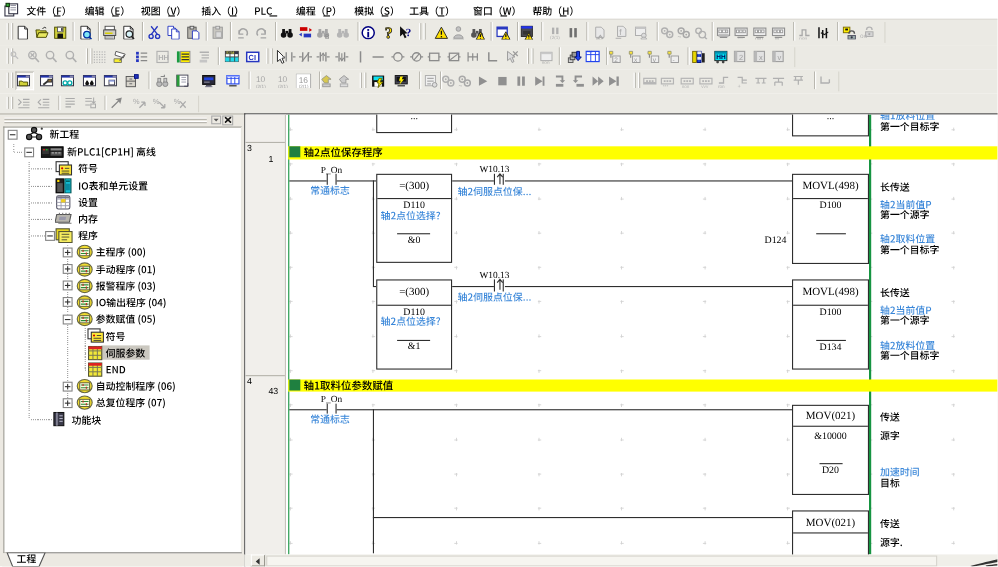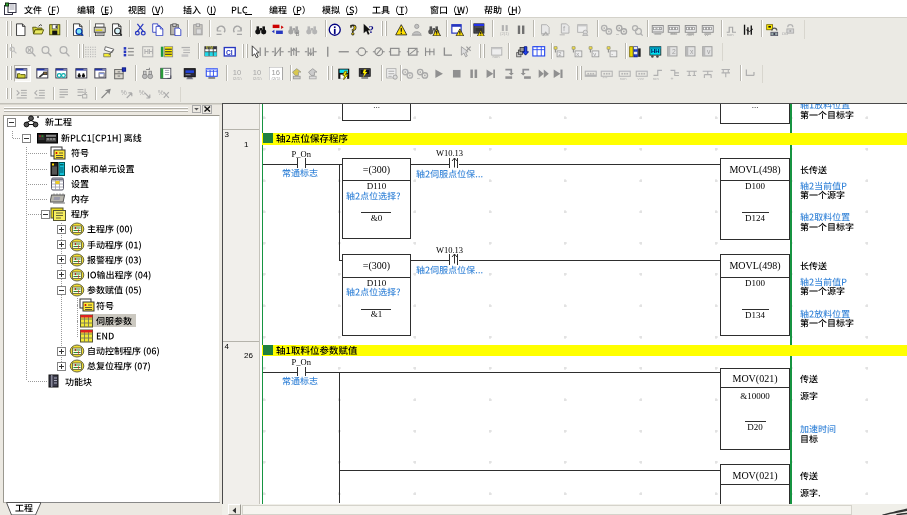--- a/index.html
+++ b/index.html
@@ -1250,21 +1250,21 @@
     <svg style="position:absolute;left:122.5px;top:85.06px;" width="56" height="16" viewBox="0 -104 560 160">
       <path d="M49 -24H59V-5H49ZM49 -32V-49H59V-32ZM76 -24V-5H67V-24ZM76 -32H67V-49H76ZM58 -76V-57H41V8H49V2H76V7H84V-57H67V-76ZM7 -29C8 -30 11 -30 14 -30H22V-19L3 -16L5 -7L22 -11V7H30V-12L38 -14L38 -21L30 -20V-30H38V-38H30V-51H22V-38H14C17 -44 19 -51 21 -58H38V-66H23C24 -69 25 -72 25 -74L17 -76C17 -73 16 -69 15 -66H4V-58H14C12 -51 10 -46 9 -44C8 -40 6 -37 5 -36C5 -34 7 -31 7 -29Z M94 0H137V-9H120C117 -9 113 -9 109 -8C123 -22 134 -35 134 -48C134 -60 126 -68 114 -68C105 -68 99 -64 93 -58L99 -52C103 -56 107 -59 112 -59C120 -59 123 -54 123 -47C123 -36 113 -23 94 -6Z M164 -41H208V-27H164ZM171 -12C172 -5 173 2 173 7L182 6C182 1 180 -6 179 -12ZM190 -11C192 -6 195 2 196 7L204 4C203 0 200 -8 197 -13ZM208 -12C212 -6 217 2 219 7L228 4C225 -2 220 -9 216 -15ZM156 -14C154 -8 149 0 145 4L152 7C157 3 162 -5 165 -12ZM156 -49V-19H217V-49H190V-59H223V-67H190V-76H181V-49Z M264 -60V-52H314V-60ZM270 -46C273 -33 275 -17 276 -8L284 -10C283 -19 280 -35 278 -48ZM282 -75C284 -70 285 -64 286 -61L295 -63C294 -67 292 -72 290 -77ZM261 -4V4H317V-4H300C303 -16 307 -33 309 -47L300 -48C299 -35 295 -16 292 -4ZM256 -76C251 -62 243 -49 234 -41C236 -39 238 -34 239 -32C242 -35 244 -38 247 -41V7H255V-54C259 -60 262 -67 264 -73Z M326 -68C331 -64 337 -58 340 -53L347 -59C344 -63 338 -69 333 -73ZM361 -73C358 -65 355 -57 350 -52C352 -51 355 -49 357 -48C359 -50 361 -53 363 -57H375V-45H350V-37H366C364 -27 361 -19 348 -14C350 -13 352 -9 353 -7C368 -13 373 -24 374 -37H382V-19C382 -11 384 -8 391 -8C393 -8 398 -8 399 -8C405 -8 407 -11 408 -23C406 -23 402 -25 401 -26C400 -17 400 -16 398 -16C397 -16 393 -16 392 -16C391 -16 390 -16 390 -19V-37H407V-45H384V-57H403V-64H384V-76H375V-64H366C367 -66 368 -69 369 -71ZM345 -41H326V-33H337V-8C333 -6 329 -3 325 1L331 8C336 2 340 -3 344 -3C346 -3 348 0 352 2C358 6 365 7 376 7C385 7 399 6 406 6C406 3 408 -1 409 -3C400 -2 386 -1 376 -1C367 -1 359 -2 353 -5C349 -8 347 -10 345 -10Z M426 -76V-58H415V-50H426V-33L414 -30L416 -21L426 -24V-2C426 -1 426 -1 425 -1C424 -1 420 0 417 -1C418 2 419 5 419 7C425 7 429 7 431 6C434 4 435 2 435 -2V-27L445 -30L443 -38L435 -35V-50H445V-58H435V-76ZM482 -64C479 -60 475 -57 471 -54C467 -57 464 -60 461 -64ZM447 -72V-64H453C456 -59 460 -54 465 -49C458 -45 450 -42 443 -40C444 -39 446 -36 447 -34C455 -36 464 -40 471 -44C478 -40 486 -36 494 -34C495 -36 498 -39 500 -41C491 -42 484 -45 477 -49C484 -55 490 -61 494 -69L489 -72L487 -72ZM466 -37V-30H449V-22H466V-14H444V-7H466V8H475V-7H498V-14H475V-22H491V-30H475V-37Z M517 -21H526C525 -35 541 -40 541 -52C541 -63 534 -69 523 -69C516 -69 510 -65 505 -60L511 -55C514 -58 518 -61 522 -61C528 -61 531 -57 531 -52C531 -42 515 -36 517 -21ZM522 1C526 1 529 -2 529 -6C529 -10 526 -13 522 -13C518 -13 515 -10 515 -6C515 -2 518 1 522 1Z" fill="#3a87d9"></path>
     </svg>
     <div class="a" style="left:138px;top:108.4px;width:30px;height:1px;background:#2e2e2e;"></div>
     <div class="a" style="left:93.5px;top:108.80000000000001px;width:120px;text-align:center;font-family:'Liberation Serif';font-size:9px;line-height:11px;color:#000;white-space:pre;">&amp;0</div>
     <div class="a" style="left:497px;top:54px;width:70px;height:81.80000000000001px;border:1px solid #2e2e2e;background:#fff;"></div>
     <div class="a" style="left:498px;top:76.19999999999999px;width:68px;height:1px;background:#2e2e2e;"></div>
     <div class="a" style="left:472px;top:60px;width:120px;text-align:center;font-family:'Liberation Serif';font-size:10px;line-height:12px;color:#000;white-space:pre;">MOVL(498)</div>
     <div class="a" style="left:472px;top:77.30000000000001px;width:120px;text-align:center;font-family:'Liberation Serif';font-size:9px;line-height:11px;color:#000;white-space:pre;">D100</div>
     <div class="a" style="left:518.5px;top:108.4px;width:27px;height:1px;background:#2e2e2e;"></div>
-    <div class="a" style="left:472px;top:109.30000000000001px;width:120px;text-align:center;font-family:'Liberation Serif';font-size:9px;line-height:11px;color:#000;white-space:pre;">D124</div>
+    <div class="a" style="left:472px;top:109.30000000000001px;width:120px;font-family:'Liberation Serif';font-size:9px;line-height:11px;color:#000;white-space:pre;">D124</div>
     <svg style="position:absolute;left:577px;top:58.56px;" width="29" height="16" viewBox="0 -104 290 160">
       <path d="M69 -74C61 -65 48 -57 36 -52C38 -51 41 -47 43 -46C55 -51 68 -60 77 -70ZM5 -41V-33H21V-7C21 -3 19 -1 17 -1C19 1 20 5 21 7C23 5 27 4 52 -2C51 -4 51 -8 51 -10L30 -5V-33H43C50 -14 63 -1 81 5C83 2 85 -1 87 -3C70 -8 58 -18 52 -33H85V-41H30V-76H21V-41Z M113 -76C108 -62 100 -49 91 -41C93 -39 95 -34 96 -32C99 -35 101 -38 104 -41V7H112V-54C115 -60 118 -67 121 -73ZM131 -11C140 -6 151 3 156 8L162 1C159 -1 156 -4 152 -6C159 -14 167 -22 172 -28L166 -32L165 -32H138L140 -41H176V-49H142L145 -58H172V-66H147L149 -74L141 -75L138 -66H121V-58H136L134 -49H116V-41H132C130 -35 128 -29 126 -24H158C154 -20 150 -15 146 -11C143 -13 140 -14 137 -16Z M187 -71C191 -66 197 -59 199 -54L206 -59C204 -63 198 -70 193 -75ZM217 -73C219 -69 222 -63 224 -60H212V-52H232V-42V-40H209V-32H231C229 -25 223 -18 209 -12C211 -10 213 -7 215 -5C227 -11 234 -18 237 -25C244 -19 252 -11 256 -6L262 -12C257 -17 248 -26 241 -32H265V-40H241V-42V-52H263V-60H251C253 -64 256 -69 259 -73L250 -76C248 -71 245 -65 242 -60H226L232 -62C230 -66 227 -72 224 -76ZM203 -46H184V-38H195V-11C191 -10 186 -6 181 0L188 8C191 2 195 -4 198 -4C200 -4 203 -1 207 2C214 6 221 7 233 7C243 7 259 6 265 6C265 3 267 -1 268 -4C259 -3 244 -2 234 -2C223 -2 215 -2 209 -6C206 -8 205 -9 203 -10Z" fill="#000"></path>
     </svg>
     <svg style="position:absolute;left:577px;top:75.06px;" width="48" height="16" viewBox="0 -104 480 160">
       <path d="M49 -24H59V-5H49ZM49 -32V-49H59V-32ZM76 -24V-5H67V-24ZM76 -32H67V-49H76ZM58 -76V-57H41V8H49V2H76V7H84V-57H67V-76ZM7 -29C8 -30 11 -30 14 -30H22V-19L3 -16L5 -7L22 -11V7H30V-12L38 -14L38 -21L30 -20V-30H38V-38H30V-51H22V-38H14C17 -44 19 -51 21 -58H38V-66H23C24 -69 25 -72 25 -74L17 -76C17 -73 16 -69 15 -66H4V-58H14C12 -51 10 -46 9 -44C8 -40 6 -37 5 -36C5 -34 7 -31 7 -29Z M94 0H137V-9H120C117 -9 113 -9 109 -8C123 -22 134 -35 134 -48C134 -60 126 -68 114 -68C105 -68 99 -64 93 -58L99 -52C103 -56 107 -59 112 -59C120 -59 123 -54 123 -47C123 -36 113 -23 94 -6Z M152 -69C156 -63 161 -54 163 -48L171 -52C169 -58 164 -66 159 -72ZM212 -73C210 -66 205 -57 201 -50L209 -48C213 -54 218 -62 221 -70ZM151 -5V4H211V8H220V-44H191V-76H182V-44H153V-36H211V-25H156V-17H211V-5Z M285 -46V-9H293V-46ZM303 -49V-2C303 -1 302 -1 301 -1C300 -1 295 -1 290 -1C291 1 292 5 293 7C300 7 304 7 307 6C310 4 311 2 311 -2V-49ZM295 -76C293 -72 290 -66 287 -62H261L266 -64C264 -67 260 -72 257 -76L249 -73C252 -70 255 -65 257 -62H236V-54H317V-62H297C299 -66 302 -70 304 -74ZM267 -26V-18H249V-26ZM267 -32H249V-40H267ZM241 -47V7H249V-12H267V-2C267 0 267 0 266 0C264 0 260 0 256 0C257 2 259 5 259 7C265 7 269 7 272 6C274 5 275 3 275 -1V-47Z M375 -76C374 -73 374 -70 374 -67H351V-60H373L371 -52H356V-2H347V5H408V-2H400V-52H379L381 -60H406V-67H382L384 -76ZM363 -2V-8H392V-2ZM363 -33H392V-27H363ZM363 -40V-46H392V-40ZM363 -21H392V-14H363ZM344 -76C339 -62 332 -49 324 -41C325 -39 328 -34 328 -32C331 -35 333 -37 335 -40V8H343V-53C346 -60 349 -67 352 -73Z M420 0H430V-25H440C455 -25 465 -32 465 -46C465 -61 455 -66 440 -66H420ZM430 -34V-58H439C450 -58 455 -55 455 -46C455 -38 450 -34 440 -34Z" fill="#3a87d9"></path>
     </svg>
     <svg style="position:absolute;left:577px;top:83.96px;" width="47" height="16" viewBox="0 -104 470 160">
       <path d="M15 -37C14 -30 13 -21 12 -15H34C26 -8 16 -2 5 1C7 2 10 5 11 7C21 4 32 -4 40 -12V8H49V-15H73C72 -9 71 -5 70 -4C69 -4 68 -4 67 -4C65 -4 61 -4 57 -4C58 -2 59 1 59 4C64 4 68 4 71 4C73 4 75 3 77 1C79 -1 80 -7 82 -19C82 -20 82 -22 82 -22H49V-30H78V-51H12V-44H40V-37ZM22 -30H40V-22H21ZM49 -44H70V-37H49ZM18 -76C15 -68 10 -60 4 -55C6 -54 9 -52 11 -51C14 -54 17 -58 20 -62H24C26 -59 28 -54 29 -52L36 -54C35 -56 34 -59 33 -62H46V-69H24C25 -71 25 -73 26 -75ZM54 -76C52 -68 47 -60 42 -55C44 -54 47 -52 49 -51C52 -54 55 -58 57 -62H62C65 -59 68 -54 69 -51L76 -55C75 -57 73 -60 71 -62H86V-69H60C61 -71 62 -73 62 -75Z M94 -40V-30H177V-40Z M220 -48V7H229V-48ZM225 -76C216 -61 200 -49 183 -42C185 -40 188 -36 189 -34C202 -40 215 -50 225 -62C238 -47 250 -40 261 -33C263 -36 265 -40 268 -41C255 -47 243 -55 230 -68L233 -73Z M320 -36H345V-29H320ZM320 -48H345V-42H320ZM315 -18C313 -13 309 -6 305 -2C307 -1 310 1 312 2C315 -2 320 -10 323 -16ZM341 -16C344 -11 348 -3 350 2L358 -2C356 -6 351 -14 348 -19ZM277 -69C282 -66 289 -62 292 -59L297 -66C294 -68 287 -72 282 -75ZM273 -45C278 -42 285 -38 288 -35L293 -42C290 -45 283 -48 278 -51ZM275 2 282 6C286 -2 291 -13 295 -23L288 -27C284 -17 278 -5 275 2ZM300 -71V-47C300 -32 299 -11 289 3C291 4 295 6 296 7C307 -8 308 -31 308 -47V-64H356V-71ZM328 -63C328 -61 327 -57 326 -55H313V-23H328V-1C328 0 328 0 327 0C326 0 322 0 318 0C319 2 320 5 320 7C326 8 330 7 333 6C336 5 336 3 336 -1V-23H353V-55H334L338 -61Z M400 -33V-27H366V-19H400V-3C400 -1 400 -1 398 -1C397 -1 390 -1 384 -1C386 1 388 5 388 7C396 7 401 7 405 6C408 5 410 2 410 -2V-19H444V-27H410V-30C417 -34 425 -40 430 -46L425 -50L423 -50H381V-42H414C410 -39 405 -35 400 -33ZM397 -74C399 -72 400 -69 401 -67H367V-47H375V-59H434V-47H443V-67H412C410 -70 408 -74 406 -77Z" fill="#000"></path>
     </svg>
     <svg style="position:absolute;left:577px;top:106.26px;" width="52" height="16" viewBox="0 -104 520 160">
@@ -1314,21 +1314,21 @@
     </svg>
     <svg style="position:absolute;left:577px;top:212.26px;" width="56" height="16" viewBox="0 -104 560 160">
       <path d="M15 -37C14 -30 13 -21 12 -15H34C26 -8 16 -2 5 1C7 2 10 5 11 7C21 4 32 -4 40 -12V8H49V-15H73C72 -9 71 -5 70 -4C69 -4 68 -4 67 -4C65 -4 61 -4 57 -4C58 -2 59 1 59 4C64 4 68 4 71 4C73 4 75 3 77 1C79 -1 80 -7 82 -19C82 -20 82 -22 82 -22H49V-30H78V-51H12V-44H40V-37ZM22 -30H40V-22H21ZM49 -44H70V-37H49ZM18 -76C15 -68 10 -60 4 -55C6 -54 9 -52 11 -51C14 -54 17 -58 20 -62H24C26 -59 28 -54 29 -52L36 -54C35 -56 34 -59 33 -62H46V-69H24C25 -71 25 -73 26 -75ZM54 -76C52 -68 47 -60 42 -55C44 -54 47 -52 49 -51C52 -54 55 -58 57 -62H62C65 -59 68 -54 69 -51L76 -55C75 -57 73 -60 71 -62H86V-69H60C61 -71 62 -73 62 -75Z M94 -40V-30H177V-40Z M220 -48V7H229V-48ZM225 -76C216 -61 200 -49 183 -42C185 -40 188 -36 189 -34C202 -40 215 -50 225 -62C238 -47 250 -40 261 -33C263 -36 265 -40 268 -41C255 -47 243 -55 230 -68L233 -73Z M292 -41H337V-29H292ZM292 -50V-62H337V-50ZM292 -20H337V-7H292ZM284 -71V7H292V1H337V7H346V-71Z M402 -70V-62H441V-70ZM430 -29C434 -20 438 -8 439 -1L447 -4C445 -11 441 -22 437 -31ZM403 -31C401 -21 397 -12 392 -5C394 -4 397 -2 399 -1C404 -8 408 -19 411 -29ZM398 -48V-40H417V-3C417 -2 416 -2 415 -2C414 -1 410 -1 405 -2C407 1 408 5 408 7C414 7 418 7 421 6C424 4 425 2 425 -3V-40H446V-48ZM377 -76V-58H364V-50H375C373 -39 367 -26 362 -20C363 -18 365 -14 366 -12C370 -17 374 -25 377 -34V7H385V-38C388 -33 391 -29 393 -26L398 -32C396 -35 388 -44 385 -47V-50H397V-58H385V-76Z M490 -33V-27H456V-19H490V-3C490 -1 490 -1 488 -1C487 -1 480 -1 474 -1C476 1 478 5 478 7C486 7 491 7 495 6C498 5 500 2 500 -2V-19H534V-27H500V-30C507 -34 515 -40 520 -46L515 -50L513 -50H471V-42H504C500 -39 495 -35 490 -33ZM487 -74C489 -72 490 -69 491 -67H457V-47H465V-59H524V-47H533V-67H502C500 -70 498 -74 496 -77Z" fill="#000"></path>
     </svg>
     <div class="a" style="left:39px;top:240.5px;width:645px;height:11px;background:#ffff00;"></div>
     <div class="a" style="left:40px;top:241px;width:9.5px;height:10px;background:#1f8040;"></div>
     <svg style="position:absolute;left:53px;top:239.48px;" width="83" height="17" viewBox="0 -110 830 170">
       <path d="M52 -25H62V-6H52ZM52 -33V-52H62V-33ZM80 -25V-6H70V-25ZM80 -33H70V-52H80ZM62 -80V-60H44V8H52V3H80V7H89V-60H71V-80ZM8 -31C8 -31 12 -32 15 -32H23V-20L4 -17L5 -8L23 -11V8H31V-13L40 -15L40 -23L31 -21V-32H40V-40H31V-54H23V-40H15C18 -46 20 -54 23 -61H40V-70H25C26 -73 26 -76 27 -79L18 -80C18 -77 17 -73 16 -70H4V-61H14C12 -54 10 -48 10 -46C8 -42 7 -39 5 -38C6 -36 7 -32 8 -31Z M103 0H143V-9H129V-70H121C117 -67 112 -66 106 -65V-58H118V-9H103Z M229 -61C227 -49 223 -37 219 -28C214 -38 211 -49 209 -61ZM197 -70V-61H201C204 -45 208 -31 214 -19C208 -10 202 -3 195 1C197 3 199 6 200 8C207 3 213 -3 218 -10C223 -3 229 3 235 7C237 5 239 2 241 0C234 -4 228 -10 224 -18C231 -31 236 -48 238 -69L233 -70L231 -70ZM153 -13 154 -4 182 -9V8H191V-11L199 -12L198 -20L191 -19V-68H197V-76H154V-68H160V-14ZM168 -68H182V-56H168ZM168 -48H182V-36H168ZM168 -28H182V-17L168 -15Z M249 -73C251 -66 253 -57 253 -51L260 -53C260 -59 258 -68 255 -74ZM279 -75C278 -68 276 -59 274 -53L279 -51C282 -57 285 -66 287 -73ZM293 -68C298 -65 305 -59 308 -56L312 -63C309 -66 302 -71 297 -74ZM288 -44C294 -41 300 -36 304 -32L308 -40C305 -43 298 -48 292 -50ZM248 -48V-40H260C257 -30 252 -19 247 -12C248 -10 250 -6 251 -3C255 -10 260 -19 263 -29V8H272V-29C275 -24 278 -18 280 -14L286 -21C284 -24 274 -36 272 -39V-40H286V-48H272V-80H263V-48ZM286 -20 288 -12 316 -17V8H325V-18L336 -21L335 -29L325 -27V-80H316V-26Z M374 -63V-55H426V-63ZM380 -48C383 -35 385 -18 386 -8L395 -11C394 -20 391 -37 388 -50ZM393 -79C394 -74 396 -68 397 -64L406 -66C405 -70 403 -76 401 -81ZM370 -5V4H430V-5H412C415 -17 419 -35 421 -49L412 -51C410 -37 407 -17 403 -5ZM365 -80C360 -66 352 -52 342 -43C344 -41 347 -36 347 -34C350 -37 353 -40 355 -43V8H364V-57C368 -64 371 -71 374 -77Z M494 -27C485 -21 470 -17 456 -14C458 -12 460 -10 461 -7C476 -10 491 -16 501 -23ZM505 -17C495 -7 473 -2 450 0C452 2 454 6 454 8C479 5 501 -1 513 -13ZM451 -55C453 -56 456 -57 471 -57C470 -55 468 -52 467 -50H439V-42H461C455 -34 447 -28 437 -24C439 -23 443 -19 444 -17C449 -20 454 -23 459 -27C461 -25 462 -23 464 -22C473 -24 485 -29 493 -34L486 -38C480 -34 469 -31 461 -29C465 -32 469 -37 472 -42H491C499 -32 509 -23 520 -18C522 -20 524 -23 526 -25C517 -28 508 -35 502 -42H525V-50H477C479 -52 480 -55 481 -58L507 -59C509 -57 511 -55 512 -53L520 -58C515 -64 504 -72 495 -78L488 -73C492 -71 495 -68 498 -66L466 -65C472 -68 477 -72 483 -77L474 -81C468 -74 458 -68 455 -67C452 -65 450 -64 448 -64C449 -61 450 -57 451 -55Z M570 -79C569 -75 566 -70 564 -66L569 -64C572 -67 575 -71 578 -76ZM537 -76C539 -72 542 -66 542 -63L549 -66C548 -69 546 -74 543 -78ZM567 -24C565 -20 562 -16 559 -13C556 -14 552 -16 549 -17L553 -24ZM538 -14C543 -13 548 -10 553 -8C547 -4 540 -1 532 1C534 2 536 5 537 7C545 5 553 2 560 -4C563 -2 566 0 568 1L573 -4C571 -6 568 -7 566 -9C571 -15 574 -21 577 -30L572 -31L570 -31H557L558 -36L550 -37C550 -35 549 -33 548 -31H535V-24H544C542 -20 540 -17 538 -14ZM553 -80V-63H534V-56H550C545 -50 538 -45 532 -42C534 -41 536 -38 537 -36C542 -39 548 -43 553 -48V-38H561V-50C565 -47 570 -43 572 -41L577 -47C575 -49 568 -53 563 -56H580V-63H561V-80ZM588 -80C586 -63 582 -47 574 -37C576 -36 580 -33 581 -31C583 -34 585 -38 587 -42C589 -33 591 -26 594 -19C589 -10 582 -4 572 1C574 3 576 6 577 8C586 3 593 -3 599 -11C603 -3 609 3 616 7C617 5 620 2 622 0C614 -4 608 -11 604 -19C608 -28 611 -40 613 -54H620V-62H593C595 -67 596 -73 596 -78ZM605 -54C604 -44 602 -36 599 -28C596 -36 593 -45 592 -54Z M666 -73V-66H690V-73ZM702 -75C705 -71 708 -65 709 -62L716 -65C714 -68 711 -74 708 -78ZM631 -75V-18H637V-67H653V-18H659V-75ZM693 -80 693 -58H662V-50H693C695 -18 698 8 708 8C714 8 716 4 717 -11C715 -12 713 -14 711 -16C711 -5 710 0 709 0C705 0 702 -22 701 -50H716V-58H701C701 -65 700 -72 701 -80ZM660 -3 662 5C671 3 684 0 695 -2L695 -9L685 -8V-25H693V-32H685V-47H678V-6L672 -5V-41H665V-4ZM642 -61V-35C642 -24 640 -7 627 2C629 3 631 6 632 7C640 2 644 -5 646 -12C649 -7 653 0 654 4L660 0C659 -4 655 -11 652 -16L646 -13C648 -21 649 -28 649 -35V-61Z M775 -80C775 -77 775 -74 774 -71H751V-63H773L772 -55H755V-2H747V6H811V-2H803V-55H780L782 -63H808V-71H783L785 -80ZM763 -2V-9H794V-2ZM763 -35H794V-28H763ZM763 -42V-48H794V-42ZM763 -22H794V-15H763ZM743 -80C738 -66 730 -52 722 -43C723 -41 726 -36 727 -34C729 -36 731 -39 733 -43V8H742V-56C745 -63 749 -70 751 -77Z" fill="#000"></path>
     </svg>
     <div class="a" style="left:1.5px;top:238.5px;font-family:'Liberation Sans';font-size:8px;color:#000;line-height:8px;">4</div>
-    <div class="a" style="left:21px;top:247.5px;font-family:'Liberation Sans';font-size:8px;color:#000;line-height:8px;">26</div>
+    <div class="a" style="left:21px;top:247.5px;font-family:'Liberation Sans';font-size:8px;color:#000;line-height:8px;">43</div>
     <div class="a" style="left:40px;top:267.8px;width:34px;height:1px;background:#2e2e2e;"></div>
     <div class="a" style="left:83px;top:267.8px;width:414px;height:1px;background:#2e2e2e;"></div>
     <div class="a" style="left:115.80000000000001px;top:267.8px;width:1px;height:131.2px;background:#2e2e2e;"></div>
     <div class="a" style="left:115.80000000000001px;top:365.8px;width:381.2px;height:1px;background:#2e2e2e;"></div>
     <div class="a" style="left:73.69999999999999px;top:262.6px;width:1.2px;height:9.5px;background:#2e2e2e;"></div>
     <div class="a" style="left:81.69999999999999px;top:262.6px;width:1.2px;height:9.5px;background:#2e2e2e;"></div>
     <div class="a" style="left:18.30000000000001px;top:252.8px;width:120px;text-align:center;font-family:'Liberation Serif';font-size:8.5px;line-height:10.5px;color:#000;white-space:pre;">P_On</div>
     <svg style="position:absolute;left:58.5px;top:270.36px;" width="38" height="16" viewBox="0 -104 380 160">
       <path d="M30 -44H60V-36H30ZM13 -23V4H22V-16H42V8H50V-16H69V-5C69 -4 69 -3 68 -3C66 -3 61 -3 57 -4C58 -1 59 2 59 4C66 4 71 4 74 3C77 2 78 -1 78 -5V-23H50V-30H69V-50H21V-30H42V-23ZM68 -75C66 -72 63 -68 60 -65L66 -63H50V-76H41V-63H24L29 -65C28 -68 25 -72 22 -75L14 -72C17 -69 19 -66 21 -63H7V-42H15V-55H75V-42H83V-63H68C71 -65 74 -69 77 -72Z M95 -68C100 -63 107 -56 111 -52L117 -58C113 -62 106 -68 101 -73ZM114 -42H93V-34H106V-10C102 -8 97 -5 93 0L98 7C103 1 107 -4 110 -4C112 -4 115 -1 119 1C125 5 132 6 143 6C153 6 169 5 175 5C175 2 176 -1 177 -4C168 -2 154 -2 144 -2C134 -2 126 -2 120 -6C117 -8 115 -9 114 -10ZM123 -73V-66H158C155 -64 152 -62 148 -60C144 -62 139 -63 135 -65L130 -60C135 -58 141 -56 146 -53H123V-7H131V-21H144V-7H151V-21H165V-15C165 -14 165 -13 163 -13C162 -13 159 -13 155 -13C156 -11 157 -9 157 -6C163 -6 167 -7 170 -8C172 -9 173 -11 173 -15V-53H161L161 -53C159 -54 158 -55 155 -56C162 -60 168 -65 173 -69L168 -73L166 -73ZM165 -47V-40H151V-47ZM131 -34H144V-27H131ZM131 -40V-47H144V-40ZM165 -34V-27H151V-34Z M222 -70V-62H261V-70ZM250 -29C254 -20 258 -8 259 -1L267 -4C265 -11 261 -22 257 -31ZM223 -31C221 -21 217 -12 212 -5C214 -4 217 -2 219 -1C224 -8 228 -19 231 -29ZM218 -48V-40H237V-3C237 -2 236 -2 235 -2C234 -1 230 -1 225 -2C227 1 228 5 228 7C234 7 238 7 241 6C244 4 245 2 245 -3V-40H266V-48ZM197 -76V-58H184V-50H195C193 -39 187 -26 182 -20C183 -18 185 -14 186 -12C190 -17 194 -25 197 -34V7H205V-38C208 -33 211 -29 213 -26L218 -32C216 -35 208 -44 205 -47V-50H217V-58H205V-76Z M294 -23V-5C294 4 297 6 308 6C310 6 325 6 327 6C337 6 339 3 340 -9C338 -9 334 -11 333 -12C332 -3 331 -1 327 -1C323 -1 311 -1 309 -1C303 -1 302 -2 302 -5V-23ZM304 -28C311 -24 320 -17 324 -13L330 -18C326 -23 317 -29 310 -33ZM336 -21C341 -13 345 -3 347 3L356 0C353 -6 348 -16 344 -23ZM283 -23C281 -15 278 -7 274 -1L282 3C286 -3 288 -13 290 -20ZM310 -76V-64H275V-56H310V-42H281V-34H350V-42H319V-56H355V-64H319V-76Z" fill="#3a87d9"></path>
     </svg>

